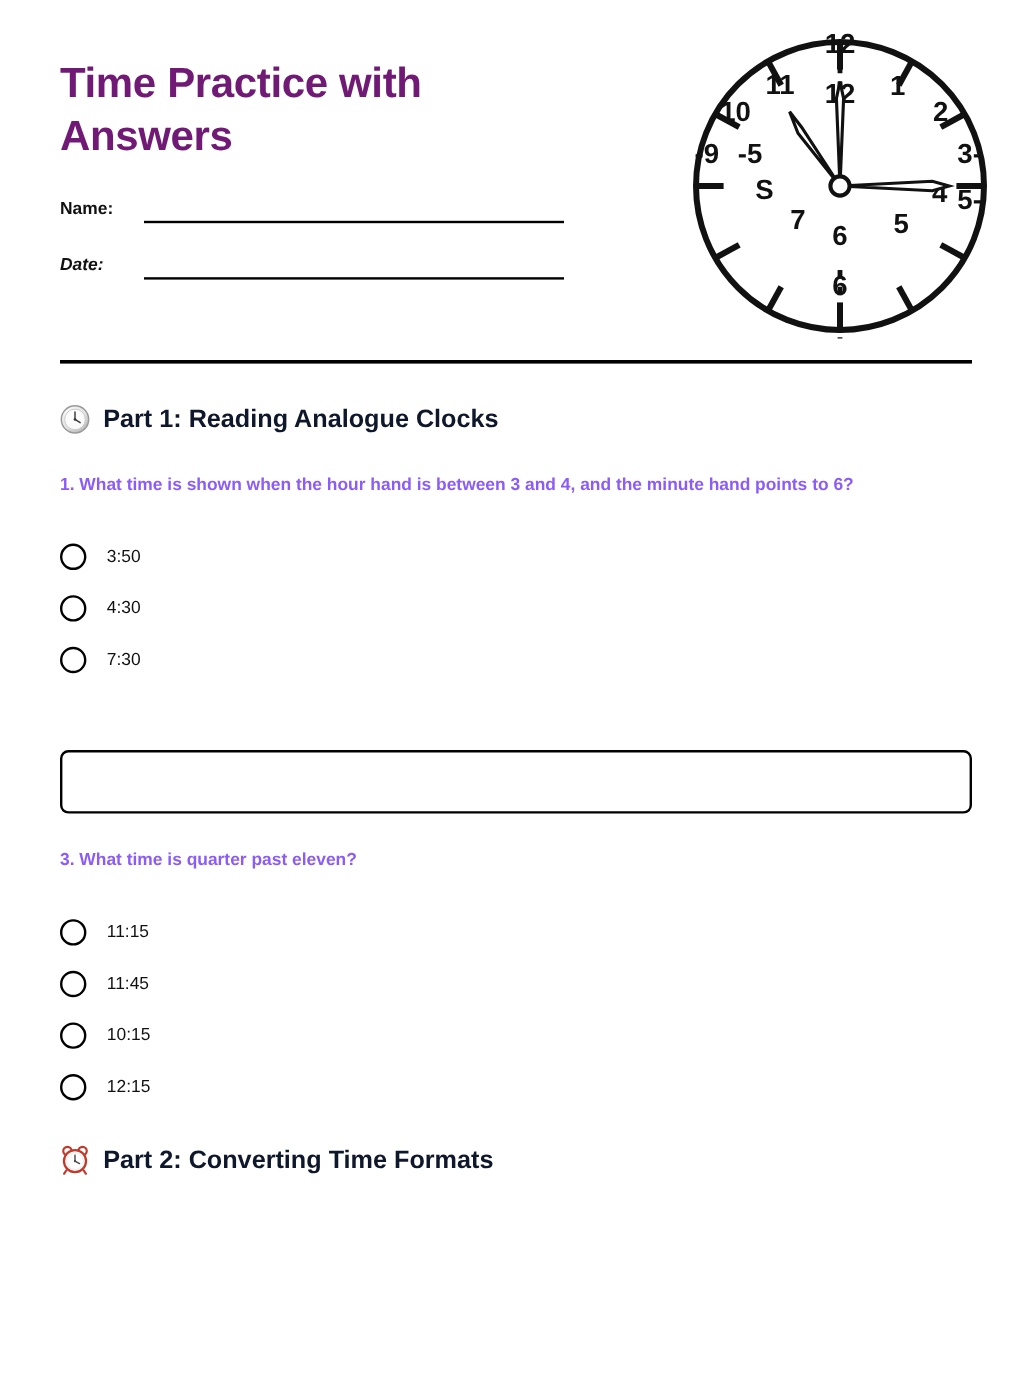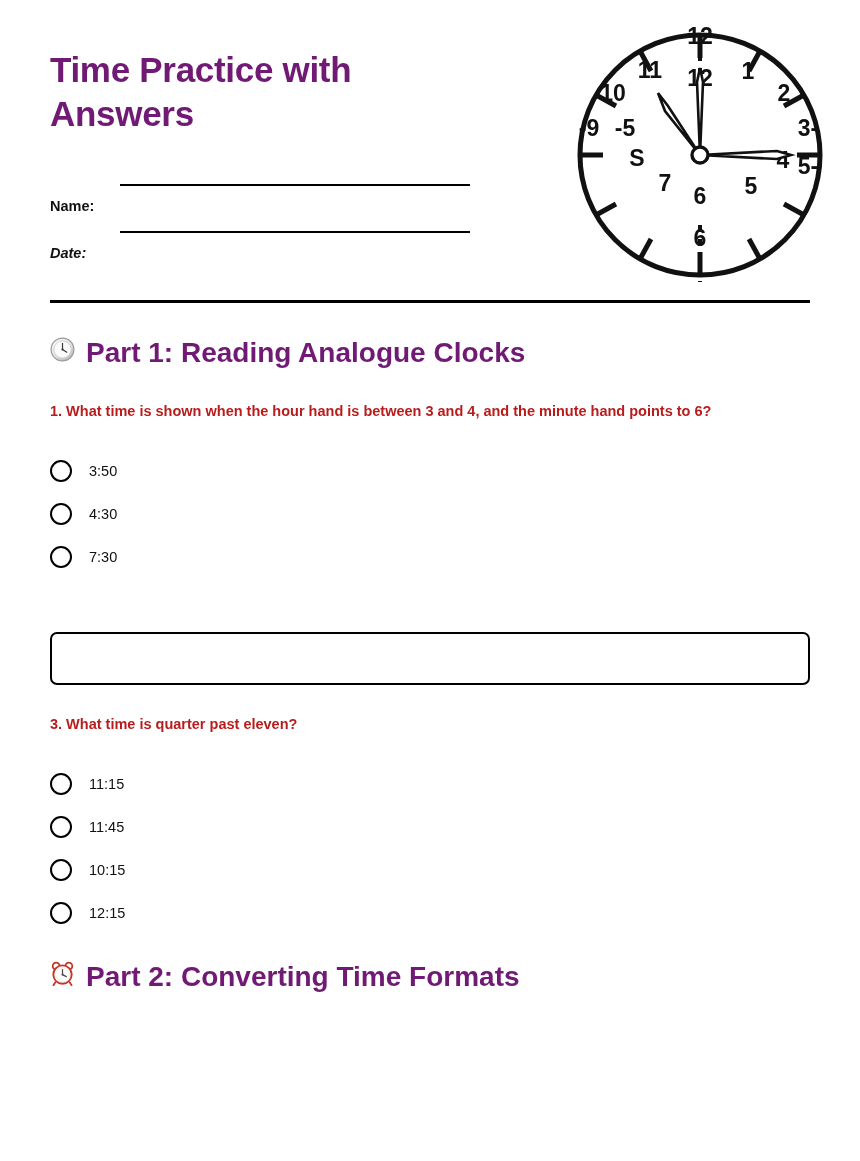--- a/index.html
+++ b/index.html
@@ -50,21 +50,20 @@
   }
   .field-row.name { top: 165px; }
   .field-row.date { top: 212px; font-style: italic; }
   .field-label {
     font-size: 14.5px;
     font-weight: bold;
     color: #111111;
     width: 70px;
     flex: none;
     line-height: 18px;
-    margin-top: 32px;
   }
   .field-line {
     flex: 1;
     height: 19px;
     border-bottom: 2.5px solid #000000;
   }
 
   
   .clock-art {
     position: absolute;
@@ -79,38 +78,38 @@
   .divider {
     width: 760px;
     height: 3px;
     background: #000000;
     margin: 0 0 0 0;
   }
 
   
   .section-heading {
     display: flex;
-    align-items: flex-start;
+    align-items: center;
     gap: 11px;
-    font-size: 28px;
+    font-size: 21px;
     font-weight: bold;
-    color: #701a75;
+    color: #0f172a;
   }
   .emoji-clock-face, .emoji-alarm {
     width: 25px;
     height: 25px;
     display: inline-block;
     flex: none;
   }
 
   
   .question {
     font-size: 14.5px;
     font-weight: bold;
-    color: #b91c1c;
+    color: #8b5cf6;
     line-height: 20px;
   }
   .options {
     margin: 0;
     padding: 0;
     list-style: none;
   }
   .option {
     display: flex;
     align-items: center;

